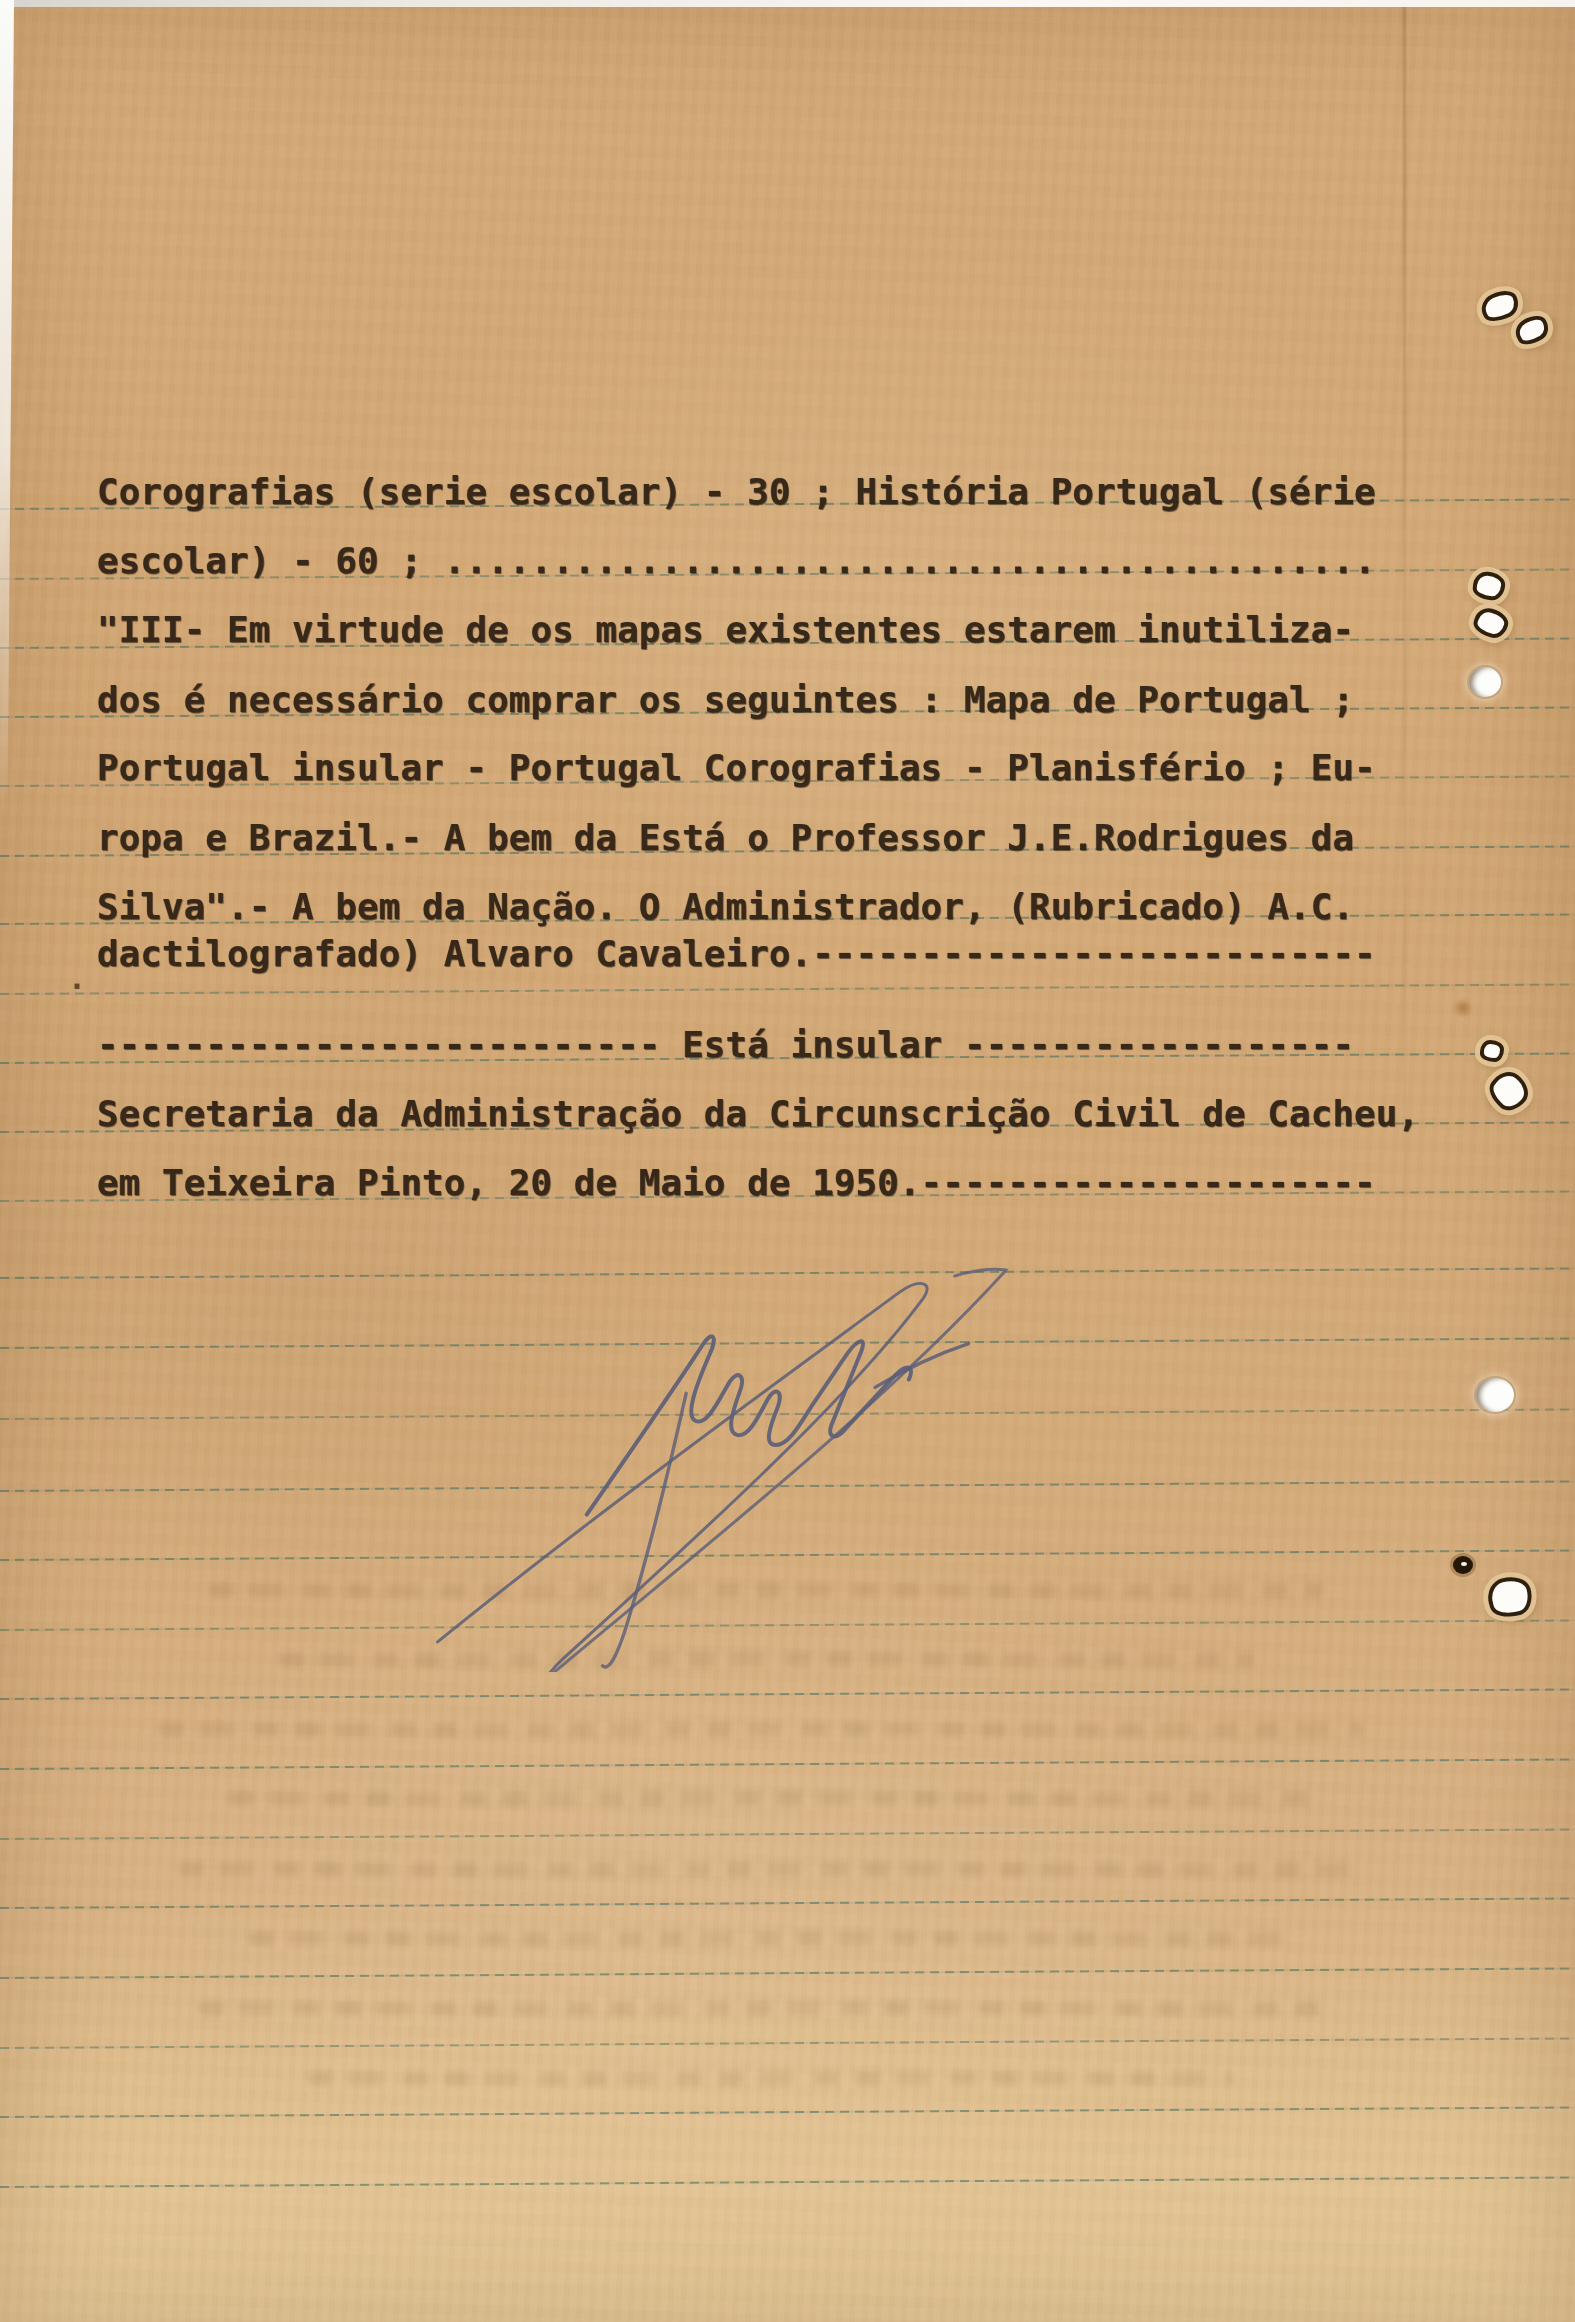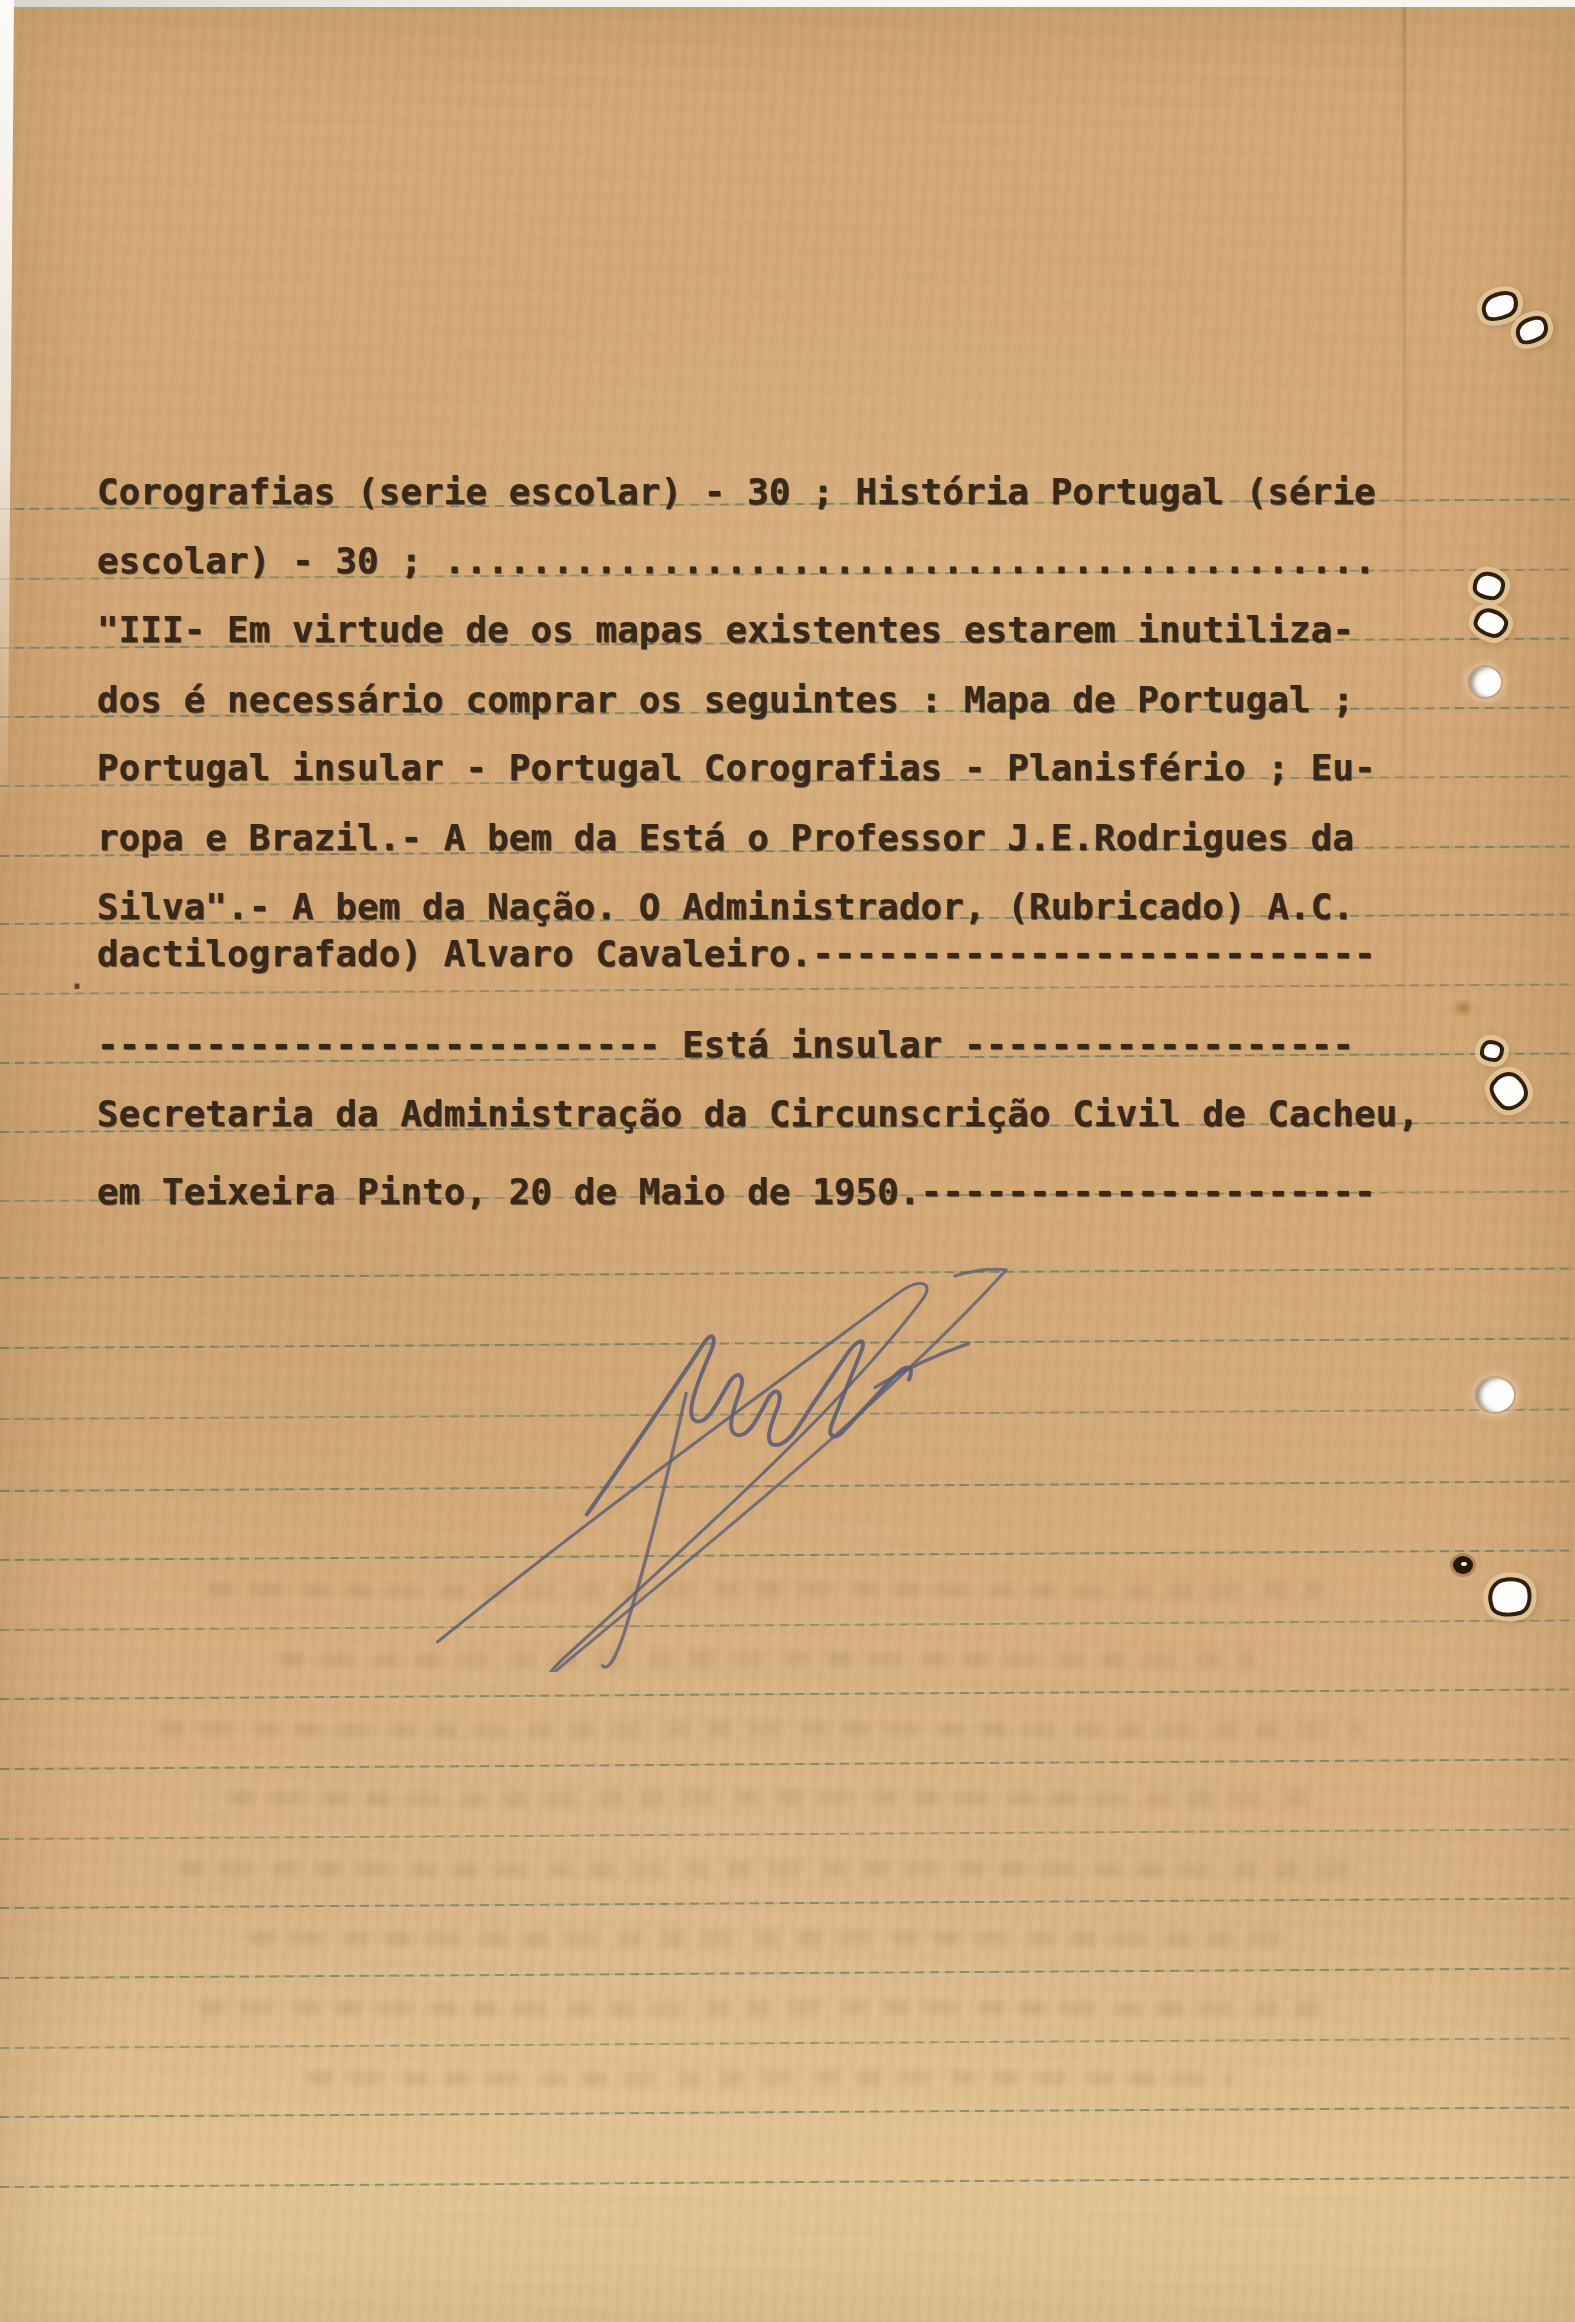--- a/index.html
+++ b/index.html
@@ -87,30 +87,30 @@
       <div class="ghost" style="top: 1722px; left: 159px; width: 1204px;"></div>
       <div class="ghost" style="top: 1791px; left: 229px; width: 1085px;"></div>
       <div class="ghost" style="top: 1862px; left: 179px; width: 1174px;"></div>
       <div class="ghost" style="top: 1931px; left: 249px; width: 1035px;"></div>
       <div class="ghost" style="top: 2001px; left: 199px; width: 1134px;"></div>
       <div class="ghost" style="top: 2071px; left: 308px; width: 925px;"></div>
     </div>
 
   <div id="typed-body">
       <div class="typed" style="left: 97px; top: 474px;">Corografias (serie escolar) - 30 ; História Portugal (série</div>
-      <div class="typed" style="left: 97px; top: 543px;">escolar) - 30 ; ...........................................</div>
+      <div class="typed" style="left: 97px; top: 543px;">escolar) - 60 ; ...........................................</div>
       <div class="typed" style="left: 97px; top: 612px;">"III- Em virtude de os mapas existentes estarem inutiliza-</div>
       <div class="typed" style="left: 97px; top: 682px;">dos é necessário comprar os seguintes : Mapa de Portugal ;</div>
       <div class="typed" style="left: 97px; top: 750px;">Portugal insular - Portugal Corografias - Planisfério ; Eu-</div>
       <div class="typed" style="left: 97px; top: 820px;">ropa e Brazil.- A bem da Está o Professor J.E.Rodrigues da</div>
       <div class="typed" style="left: 97px; top: 889px;">Silva".- A bem da Nação. O Administrador, (Rubricado) A.C.</div>
       <div class="typed" style="left: 97px; top: 936px;">dactilografado) Alvaro Cavaleiro.--------------------------</div>
       <div class="typed" style="left: 97px; top: 1027px;">-------------------------- Está insular ------------------</div>
       <div class="typed" style="left: 97px; top: 1096px;">Secretaria da Administração da Circunscrição Civil de Cacheu,</div>
-      <div class="typed" style="left: 97px; top: 1165px; margin-top: 9px;">em Teixeira Pinto, 20 de Maio de 1950.---------------------</div>
+      <div class="typed" style="left: 97px; top: 1165px;">em Teixeira Pinto, 20 de Maio de 1950.---------------------</div>
     </div>
 
   <span id="margin-dot">.</span>
 
 
   <svg id="signature" width="716" height="438" viewBox="0 0 720 440">
     <g fill="none" stroke="#5a5e78" stroke-linecap="round">
       <path stroke-width="3" stroke-opacity="0.85" d="M 80 410 C 240 280, 420 150, 545 58 C 565 44, 580 48, 568 65 C 490 170, 340 305, 205 428 C 188 444, 176 464, 174 482"></path>
       <path stroke-width="3" stroke-opacity="0.8" d="M 174 460 C 340 320, 520 180, 650 38 M 600 42 C 620 36, 638 34, 652 36"></path>
       <path stroke-width="4" stroke-opacity="0.9" d="M 230 282 C 280 210, 320 152, 346 112 C 356 96, 362 102, 354 120 C 340 152, 328 184, 340 188 C 352 192, 364 164, 374 148 C 382 136, 390 142, 384 158 C 376 180, 370 200, 382 202 C 394 204, 404 180, 412 166 C 420 152, 428 158, 422 174 C 414 194, 408 212, 420 212 C 434 212, 446 188, 458 170 L 492 120 C 502 106, 512 102, 506 118 L 476 192 C 472 204, 480 208, 490 196 L 540 142 C 552 130, 560 132, 554 146"></path>

